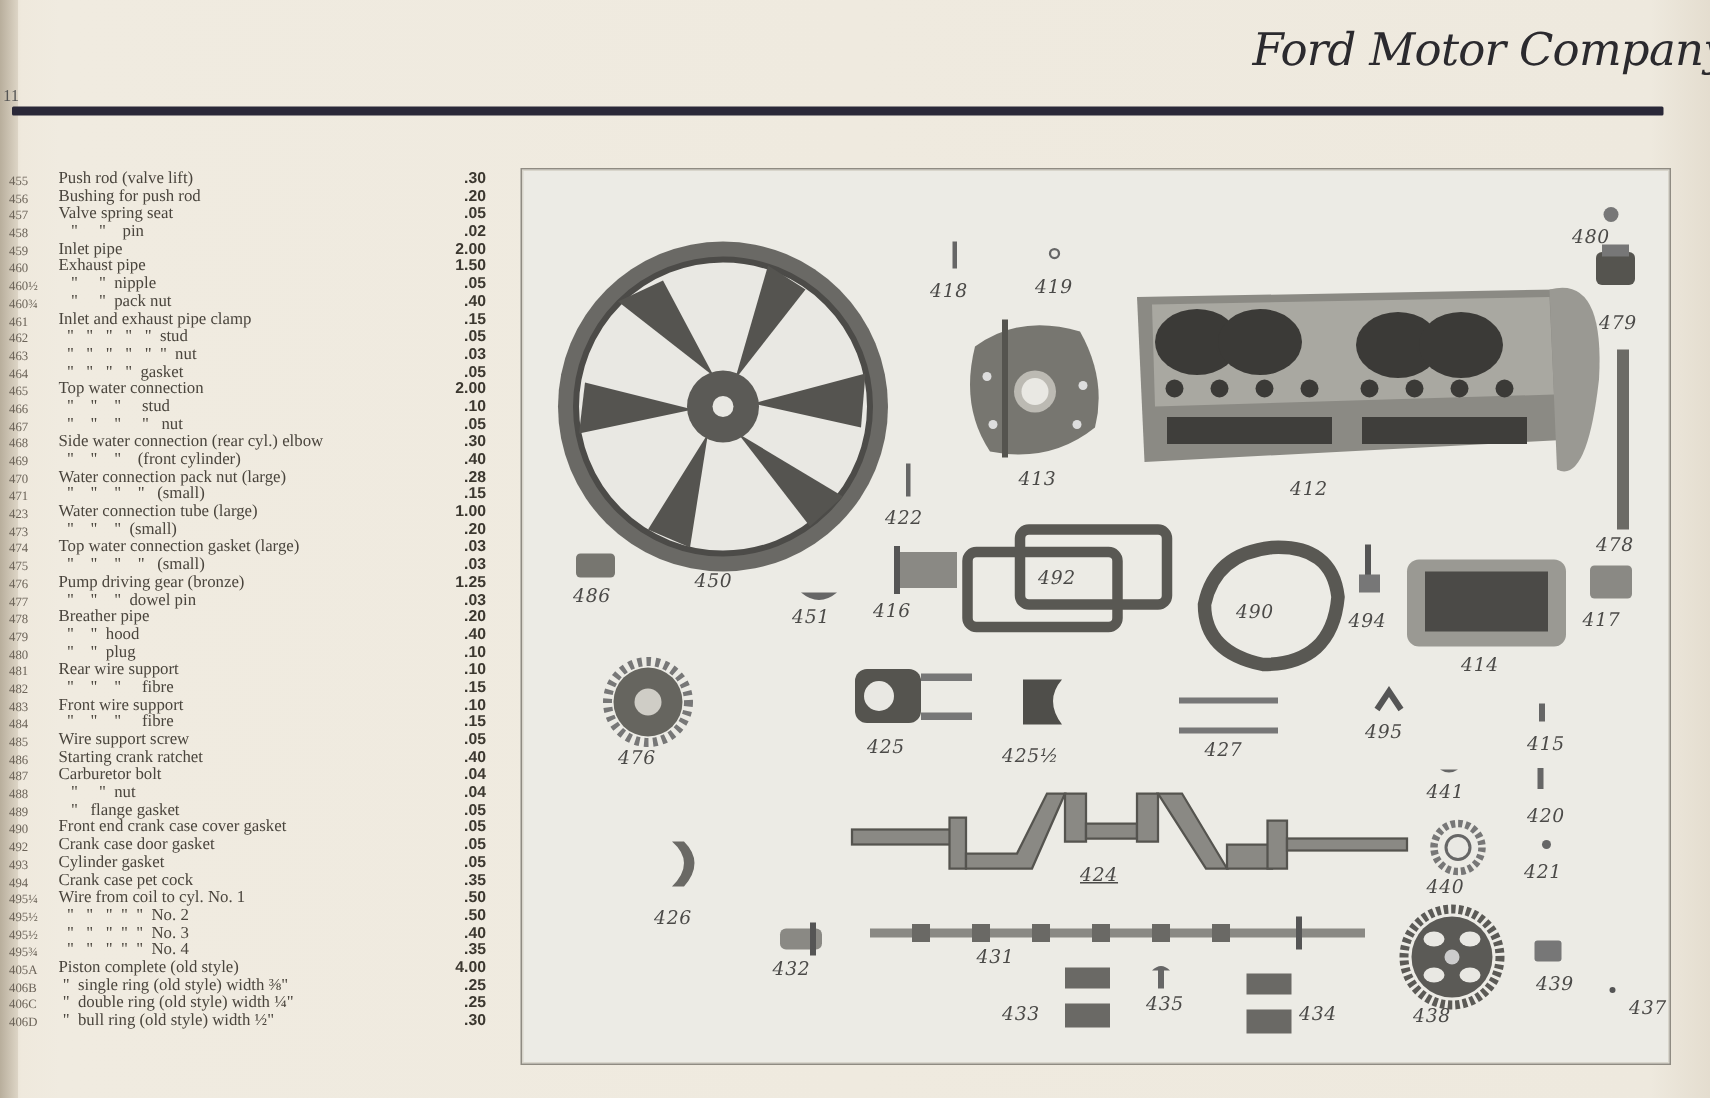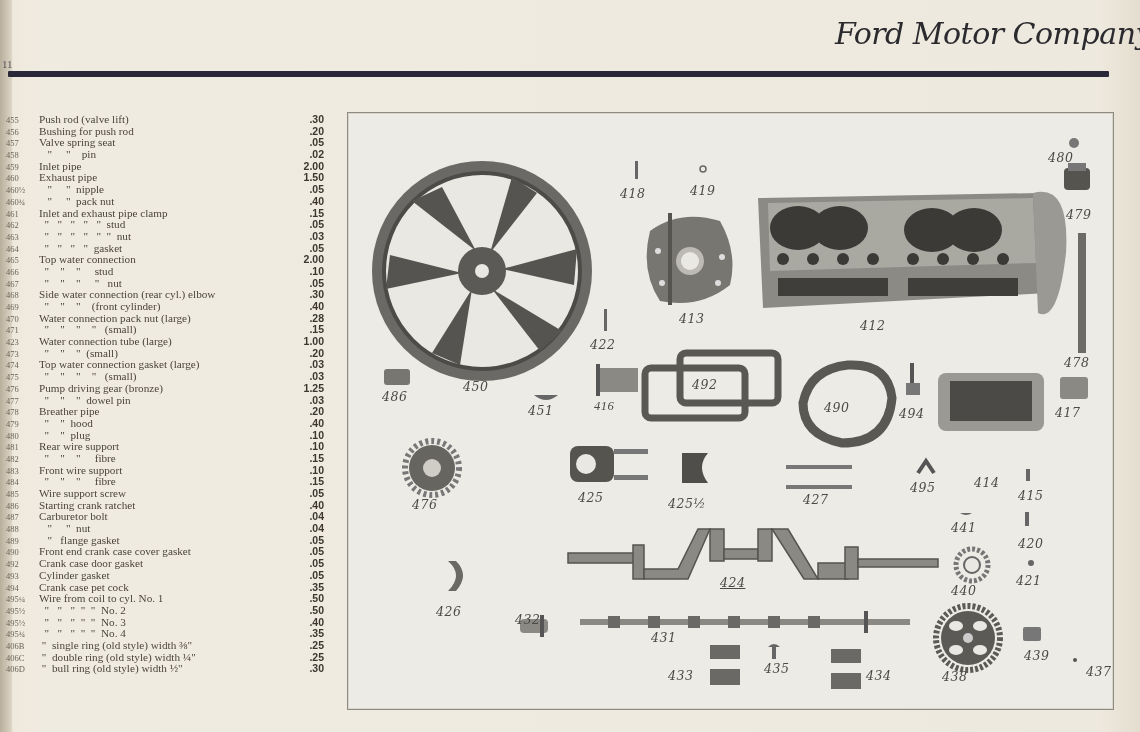--- a/index.html
+++ b/index.html
@@ -274,20 +274,25 @@
       </div>
       <div class="row">
         <span class="num">495½</span>
         <span class="desc">  "   "   "  "  "  No. 3</span>
         <span class="price">.40</span>
       </div>
       <div class="row">
         <span class="num">495¾</span>
         <span class="desc">  "   "   "  "  "  No. 4</span>
         <span class="price">.35</span>
+      </div>
+      <div class="row">
+        <span class="num">405A</span>
+        <span class="desc">Piston complete (old style)</span>
+        <span class="price">4.00</span>
       </div>
       <div class="row">
         <span class="num">406B</span>
         <span class="desc"> "  single ring (old style) width ⅜"</span>
         <span class="price">.25</span>
       </div>
       <div class="row">
         <span class="num">406C</span>
         <span class="desc"> "  double ring (old style) width ¼"</span>
         <span class="price">.25</span>
@@ -486,40 +491,40 @@
         <span class="lbl" style="left: 272px; top: 73px;">418</span>
         <span class="lbl" style="left: 342px; top: 70px;">419</span>
         <span class="lbl" style="left: 331px; top: 198px;">413</span>
         <span class="lbl" style="left: 512px; top: 205px;">412</span>
         <span class="lbl" style="left: 700px; top: 37px;">480</span>
         <span class="lbl" style="left: 718px; top: 94px;">479</span>
         <span class="lbl" style="left: 716px; top: 242px;">478</span>
         <span class="lbl" style="left: 242px; top: 224px;">422</span>
         <span class="lbl" style="left: 34px; top: 276px;">486</span>
         <span class="lbl" style="left: 180px; top: 290px;">451</span>
-        <span class="lbl" style="left: 246px; top: 286px; font-family: Liberation Serif, serif;">416</span>
+        <span class="lbl" style="left: 234px; top: 286px;">416</span>
         <span class="lbl" style="left: 344px; top: 264px;">492</span>
         <span class="lbl" style="left: 476px; top: 287px;">490</span>
         <span class="lbl" style="left: 551px; top: 293px;">494</span>
-        <span class="lbl" style="left: 626px; top: 322px; margin-top: 40px;">414</span>
+        <span class="lbl" style="left: 626px; top: 322px;">414</span>
         <span class="lbl" style="left: 707px; top: 292px;">417</span>
         <span class="lbl" style="left: 64px; top: 384px;">476</span>
         <span class="lbl" style="left: 230px; top: 377px;">425</span>
         <span class="lbl" style="left: 320px; top: 383px;">425½</span>
         <span class="lbl" style="left: 455px; top: 379px;">427</span>
         <span class="lbl" style="left: 562px; top: 367px;">495</span>
         <span class="lbl" style="left: 670px; top: 375px;">415</span>
         <span class="lbl" style="left: 603px; top: 407px; text-align: center;">441</span>
         <span class="lbl" style="left: 670px; top: 423px;">420</span>
         <span class="lbl" style="left: 372px; top: 462px; text-decoration: underline;">424</span>
         <span class="lbl" style="left: 603px; top: 470px;">440</span>
         <span class="lbl" style="left: 668px; top: 460px;">421</span>
         <span class="lbl" style="left: 88px; top: 491px;">426</span>
         <span class="lbl" style="left: 303px; top: 517px;">431</span>
-        <span class="lbl" style="left: 167px; top: 499px; text-align: center;">432</span>
+        <span class="lbl" style="left: 167px; top: 525px; text-align: center;">432</span>
         <span class="lbl" style="left: 676px; top: 535px;">439</span>
         <span class="lbl" style="left: 320px; top: 555px;">433</span>
         <span class="lbl" style="left: 416px; top: 548px;">435</span>
         <span class="lbl" style="left: 518px; top: 555px;">434</span>
         <span class="lbl" style="left: 594px; top: 556px;">438</span>
         <span class="lbl" style="left: 738px; top: 551px;">437</span>
       </div>
   </div>
 </div>
 

